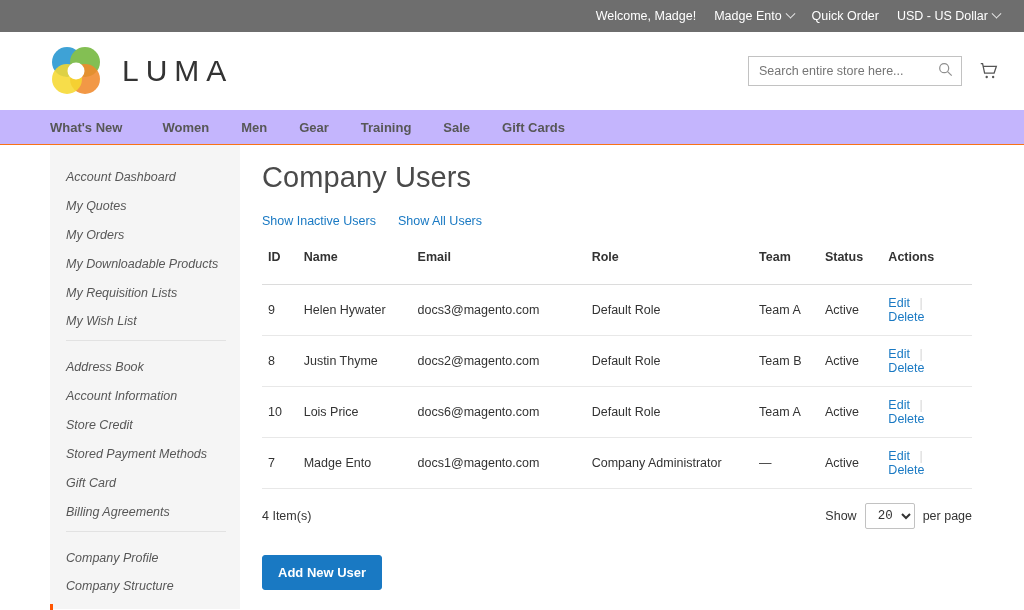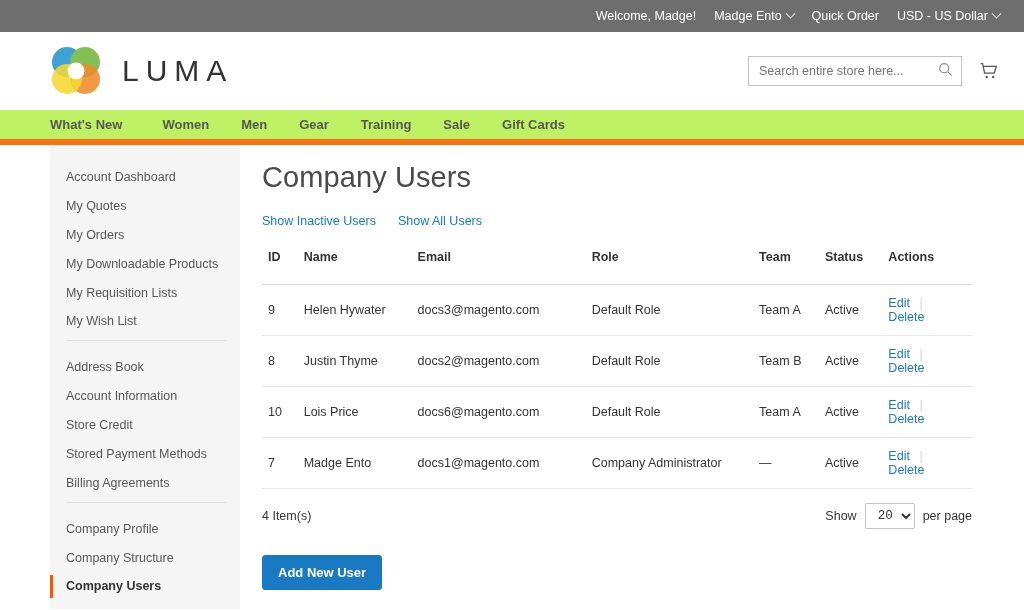--- a/index.html
+++ b/index.html
@@ -75,22 +75,22 @@
     color: #575757;
     font-family: "Liberation Sans", sans-serif;
     background: transparent;
   }
   .search-box input::placeholder { color: #757575; }
   .cart-icon { width: 22px; height: 22px; color: #555; }
 
   
   .nav {
     height: 35px;
-    background: #bef264;
-    border-bottom: 6px solid #f97316;
+    background: #c4b5fd;
+    border-bottom: 1px solid #f97316;
     display: flex;
     align-items: center;
     padding-left: 50px;
     gap: 0;
   }
   .nav-item {
     font-size: 13px;
     font-weight: bold;
     color: #575757;
     text-decoration: none;
@@ -121,20 +121,21 @@
     margin: 0 14px 12px 16px;
   }
   .side-item {
     position: relative;
     display: block;
     font-size: 12.5px;
     color: #575757;
     text-decoration: none;
     padding: 6px 10px 6px 16px;
     line-height: 1.35;
+    font-style: italic;
   }
   .side-item.active {
     font-weight: bold;
     color: #333333;
   }
   .side-item.active::before {
     content: "";
     position: absolute;
     left: 0; top: 3px; bottom: 3px;
     width: 3px;
@@ -318,20 +319,21 @@
       <a class="side-item" href="#">My Wish List</a>
     </div>
 
     <div class="side-divider"></div>
 
     <div class="side-group">
       <a class="side-item" href="#">Address Book</a>
       <a class="side-item" href="#">Account Information</a>
       <a class="side-item" href="#">Store Credit</a>
       <a class="side-item" href="#">Stored Payment Methods</a>
+      <a class="side-item" href="#">Gift Card</a>
       <a class="side-item" href="#">Billing Agreements</a>
     </div>
 
     <div class="side-divider"></div>
 
     <div class="side-group">
       <a class="side-item" href="#">Company Profile</a>
       <a class="side-item" href="#">Company Structure</a>
       <a class="side-item active" href="#">Company Users</a>
 

